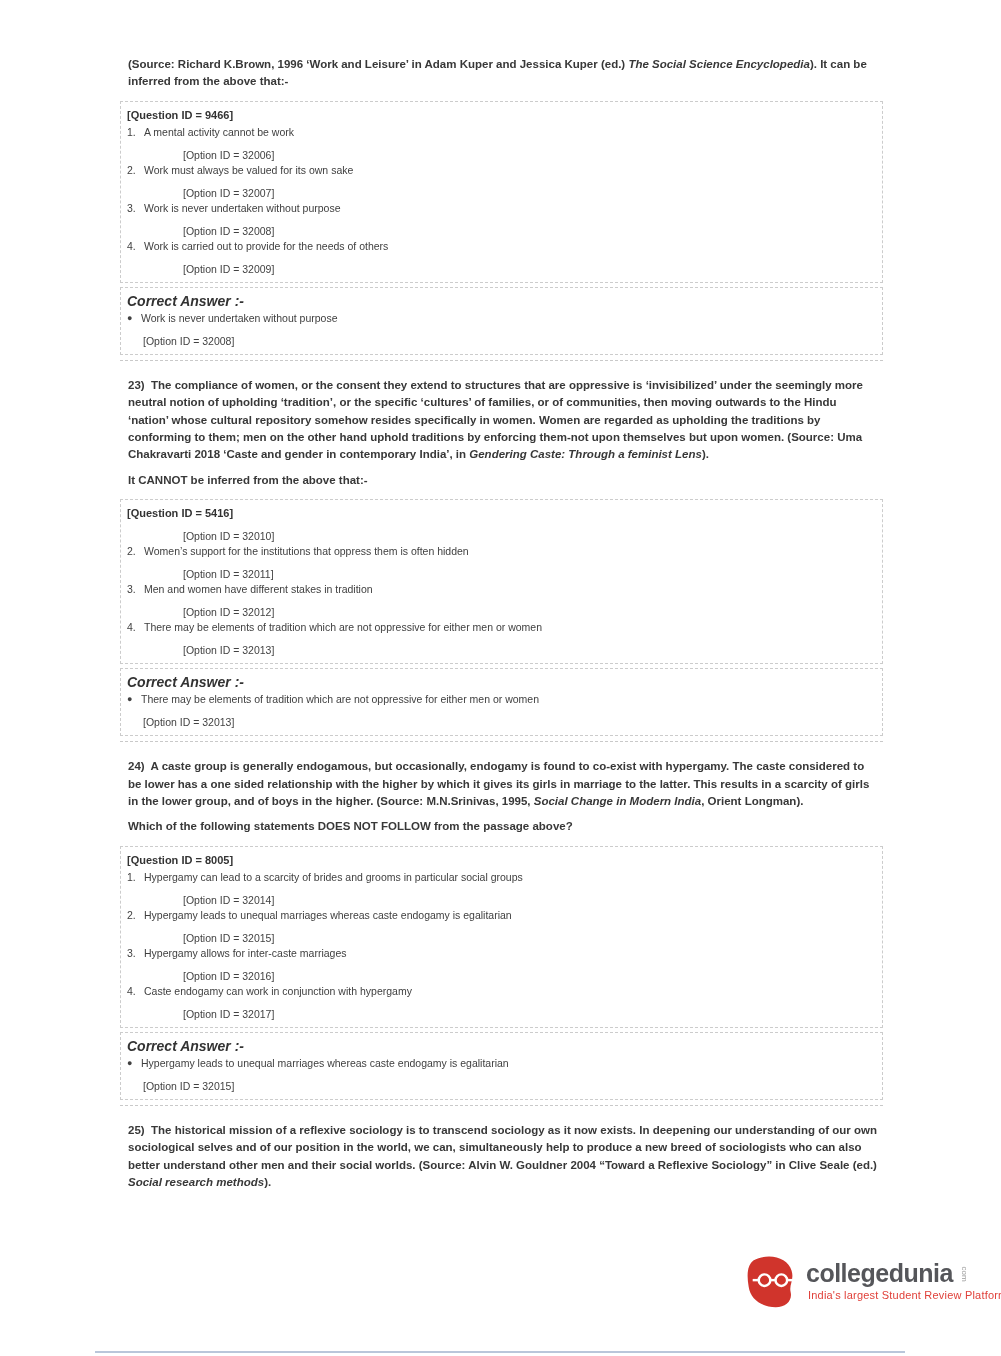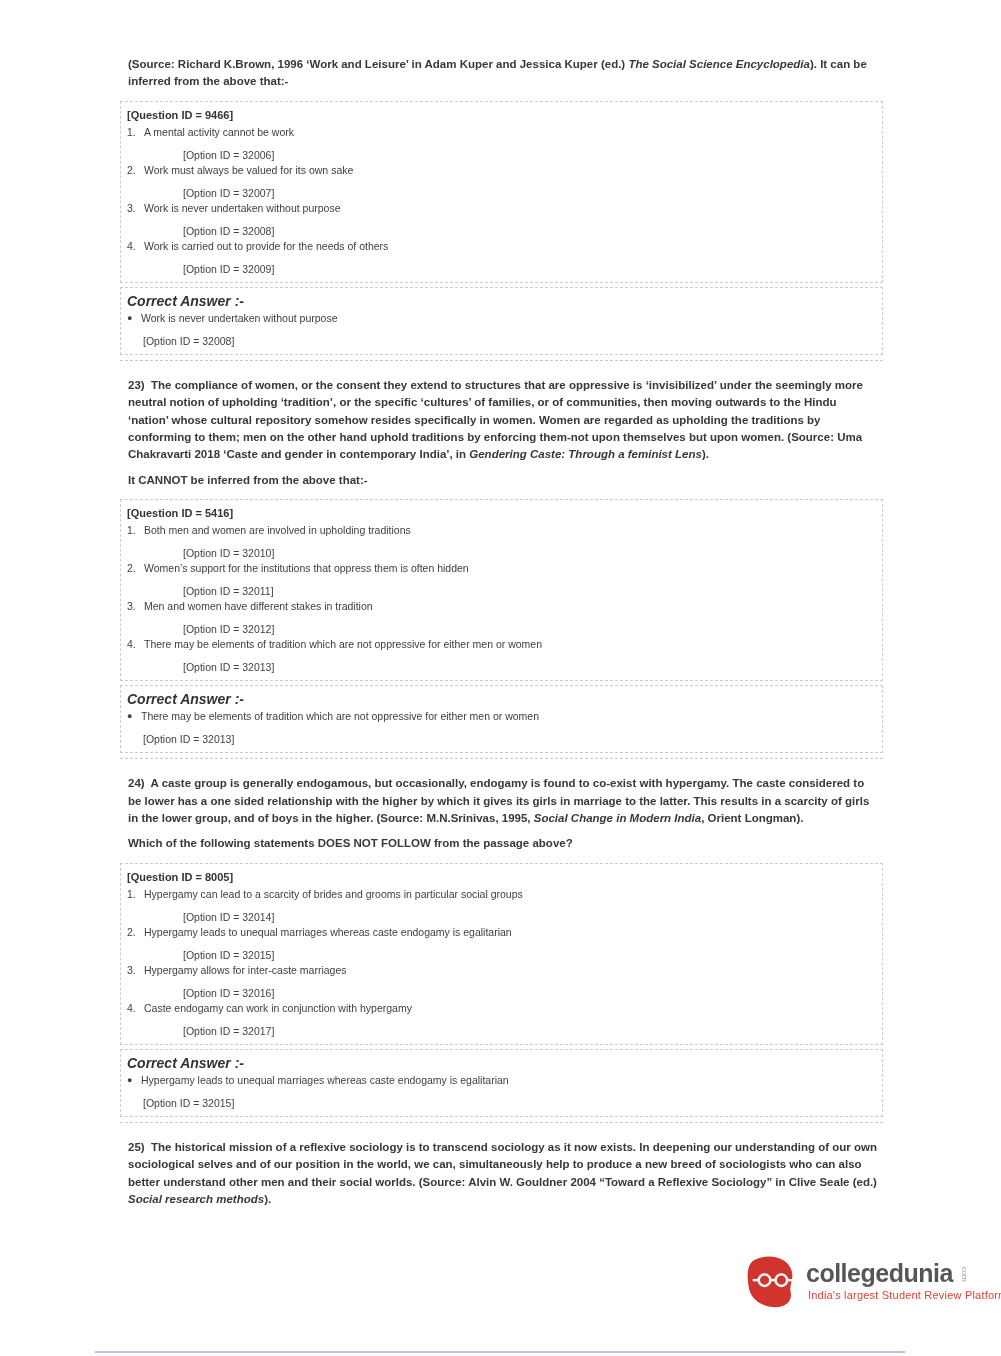--- a/index.html
+++ b/index.html
@@ -158,21 +158,20 @@
         <div class="sep"></div>
       </div>
       <div class="qblock">
         <div class="qtext">
           <div class="qpara"><span class="seg">23)&nbsp; The compliance of women, or the consent they extend to structures that are oppressive is ‘invisibilized’ under the seemingly more neutral notion of upholding ‘tradition’, or the specific ‘cultures’ of families, or of communities, then moving outwards to the Hindu ‘nation’ whose cultural repository somehow resides specifically in women. Women are regarded as upholding the traditions by conforming to them; men on the other hand uphold traditions by enforcing them-not upon themselves but upon women. (Source: Uma Chakravarti  2018 ‘Caste and gender in contemporary India’, in </span><span class="seg it">Gendering Caste: Through a feminist Lens</span><span class="seg">).</span></div>
           <div class="qpara"><span class="seg">It CANNOT be inferred from the above that:-</span></div>
         </div>
         <div class="options-box">
           <div class="qid">[Question ID = 5416]</div>
           <div class="opt">
-            <div class="optline"><span class="optnum">1.</span><span>Both men and women are involved in upholding traditions</span></div>
             <div class="optid">[Option ID = 32010]</div>
           </div>
           <div class="opt">
             <div class="optline"><span class="optnum">2.</span><span>Women’s support for the institutions that oppress them is often hidden</span></div>
             <div class="optid">[Option ID = 32011]</div>
           </div>
           <div class="opt">
             <div class="optline"><span class="optnum">3.</span><span>Men and women have different stakes in tradition</span></div>
             <div class="optid">[Option ID = 32012]</div>
           </div>

